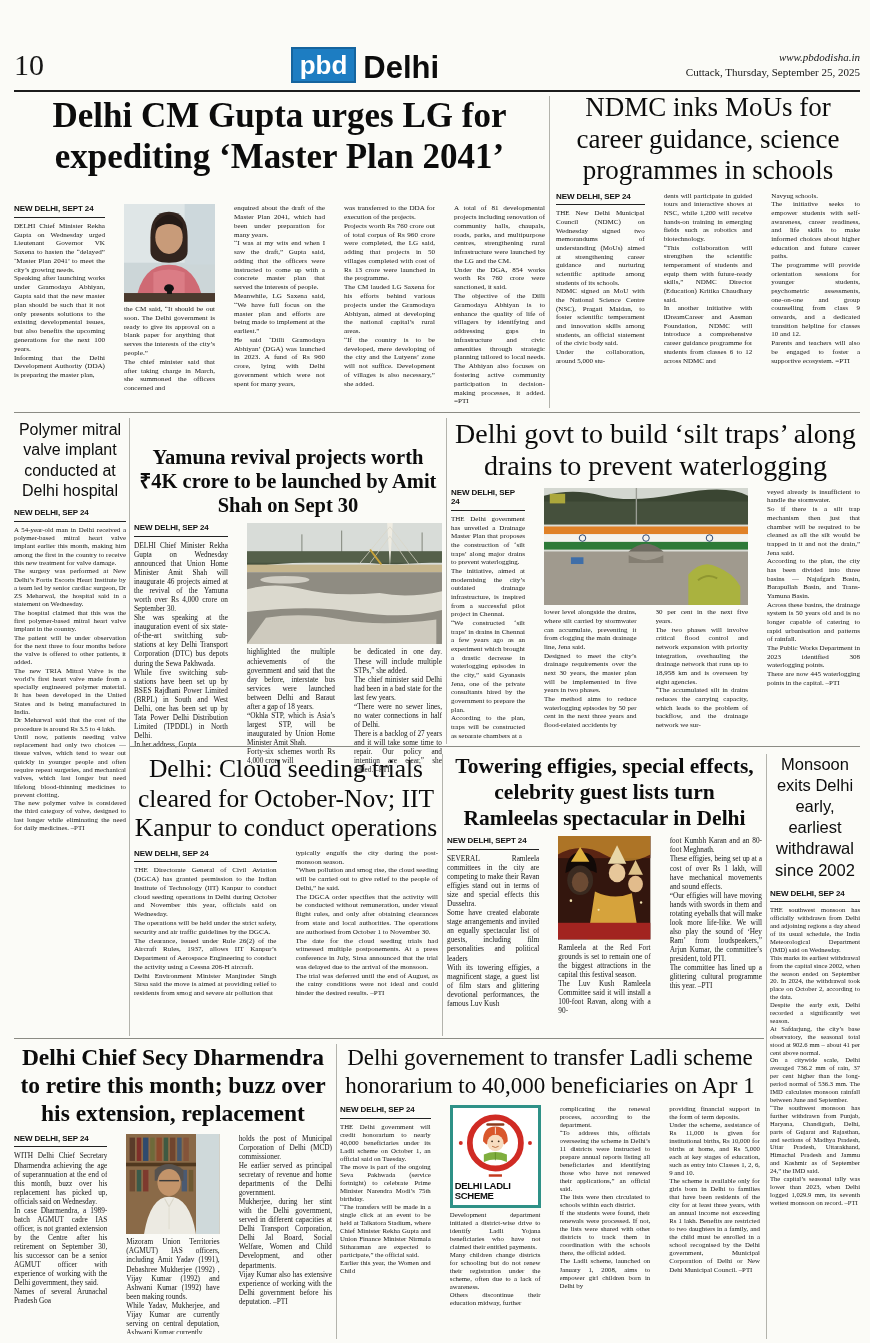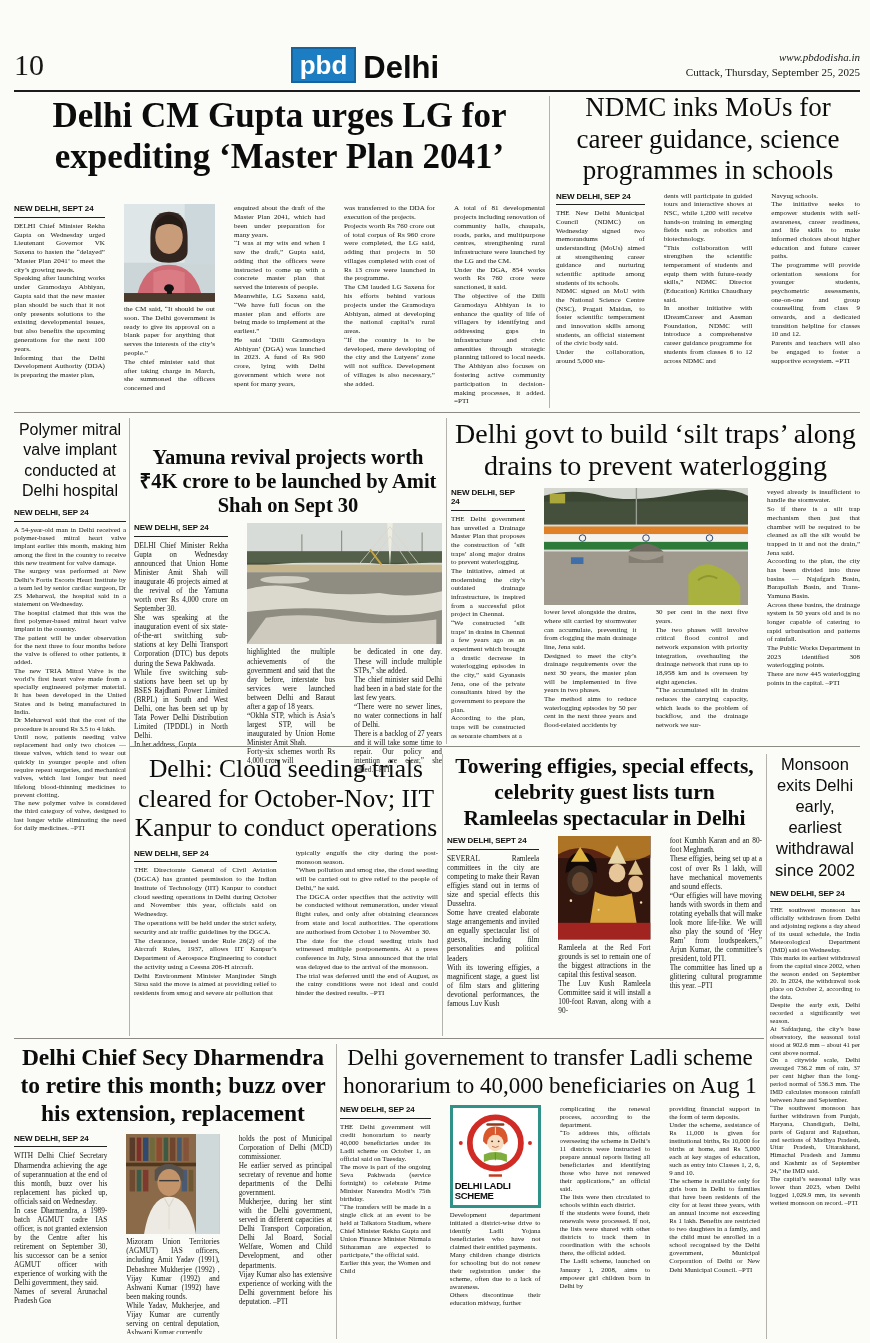--- a/index.html
+++ b/index.html
@@ -393,21 +393,21 @@
 He earlier served as principal secretary of revenue and home departments of the Delhi government.
 Mukherjee, during her stint with the Delhi government, served in different capacities at Delhi Transport Corporation, Delhi Jal Board, Social Welfare, Women and Child Development, and other departments.
 Vijay Kumar also has extensive experience of working with the Delhi government before his deputation. –PTI</div>
         </div>
     </div>
   </article>
 
   <div class="vr" style="left:336px; top:1044px; height:295px;"></div>
 
   <article class="abs f68" style="left:340px; top:1044px; width:420px; height:299px;">
-    <h1 class="hl hl-reg" style="font-size:23px; line-height:1.2; margin-bottom:6px;">Delhi governement to transfer Ladli scheme honorarium to 40,000 beneficiaries on Aug 1</h1>
+    <h1 class="hl hl-reg" style="font-size:23px; line-height:1.2; margin-bottom:6px;">Delhi governement to transfer Ladli scheme honorarium to 40,000 beneficiaries on Apr 1</h1>
     <div class="cols" style="height:232px;">
       <div class="col">
         <span class="dateline">NEW DELHI, SEP 24</span>
         <div class="bd">THE Delhi government will credit honorarium to nearly 40,000 beneficiaries under its Ladli scheme on October 1, an official said on Tuesday.
 The move is part of the ongoing Seva Pakhwada (service fortnight) to celebrate Prime Minister Narendra Modi’s 75th birthday.
 “The transfers will be made in a single click at an event to be held at Talkatora Stadium, where Chief Minister Rekha Gupta and Union Finance Minister Nirmala Sitharaman are expected to participate,” the official said.
 Earlier this year, the Women and Child</div>
       </div>
       <div class="col">
         <div class="ladli-logo">

